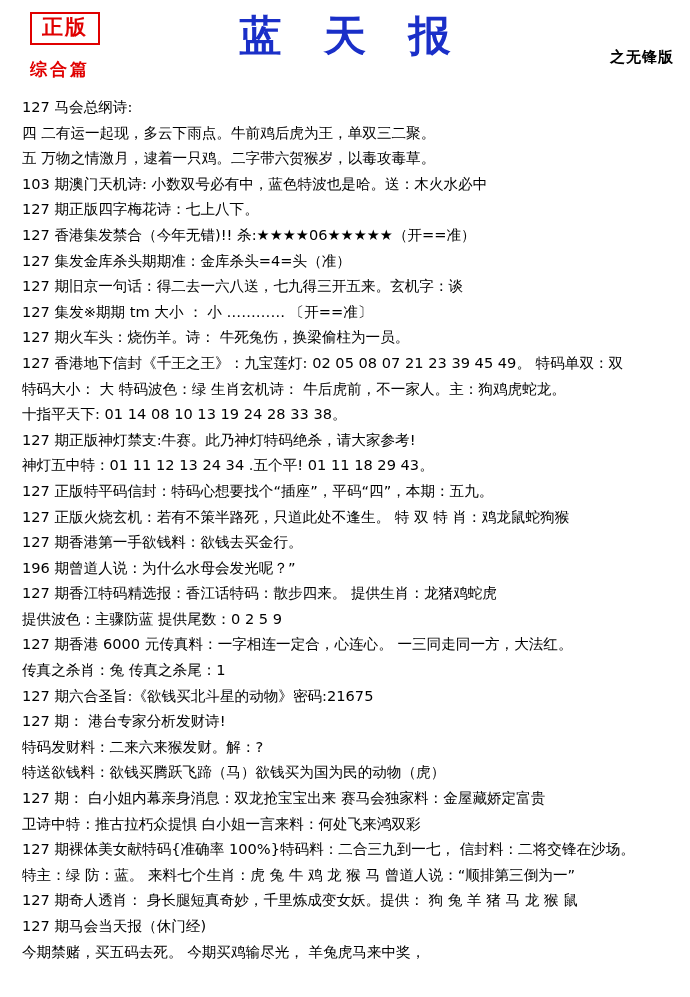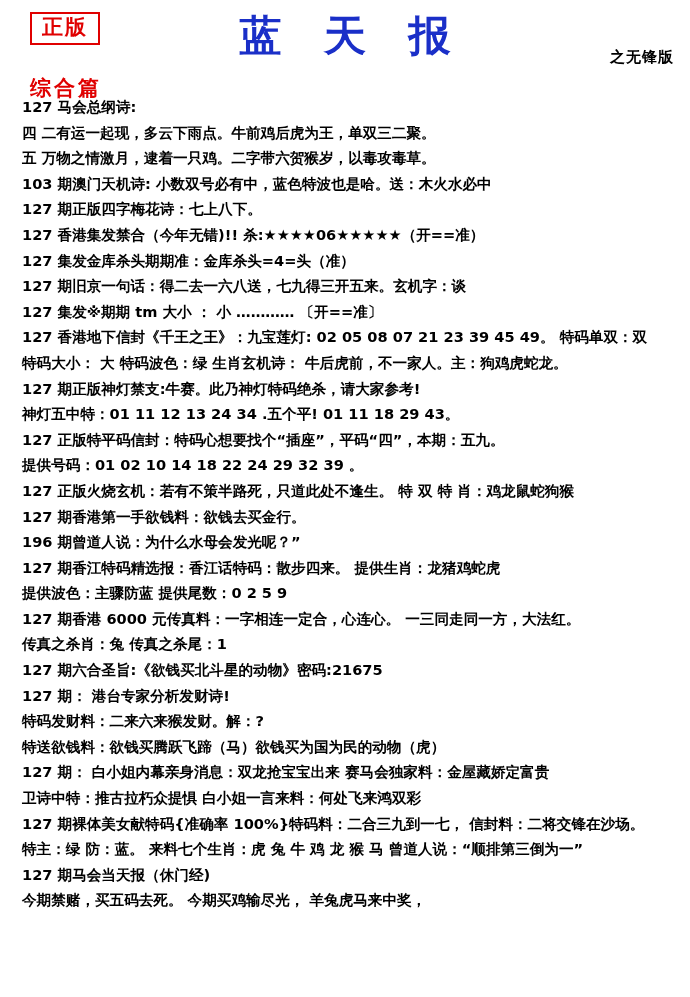--- a/index.html
+++ b/index.html
@@ -59,39 +59,37 @@
     font-size: 15px;
     font-weight: bold;
     color: #000000;
     letter-spacing: 1px;
   }
   .section-title {
     position: absolute;
     left: 20px;
     top: 58px;
     color: #e00000;
-    font-size: 21px;
+    font-size: 17px;
     font-weight: bold;
     letter-spacing: 3px;
     font-family: "DejaVu Serif", "Liberation Serif", serif;
-    margin-top: 16px;
   }
   
   .content {
     margin-top: 2px;
   }
   .line {
     font-size: 14.6px;
     line-height: 25.6px;
     white-space: nowrap;
     letter-spacing: 0px;
     padding-left: 12px;
-    font-weight: bold;
   }
-  .line.b { font-weight: bold; }
+  .line.b { font-weight: normal; }
 </style>
 </head>
 <body>
 
 <div class="page">
 
   <div class="header">
     <div class="badge">正版</div>
     <div class="main-title">蓝 天 报</div>
     <div class="sub-right">之无锋版</div>
@@ -101,38 +99,40 @@
   <div class="content">
       <div class="line b">127 马会总纲诗:</div>
       <div class="line">四 二有运一起现，多云下雨点。牛前鸡后虎为王，单双三二聚。</div>
       <div class="line">五 万物之情激月，逮着一只鸡。二字带六贺猴岁，以毒攻毒草。</div>
       <div class="line">103 期澳门天机诗: 小数双号必有中，蓝色特波也是哈。送：木火水必中</div>
       <div class="line">127 期正版四字梅花诗：七上八下。</div>
       <div class="line b">127 香港集发禁合（今年无错)!! 杀:★★★★06★★★★★（开==准）</div>
       <div class="line">127 集发金库杀头期期准：金库杀头=4=头（准）</div>
       <div class="line">127 期旧京一句话：得二去一六八送，七九得三开五来。玄机字：谈</div>
       <div class="line">127 集发※期期 tm 大小 ： 小 ………… 〔开==准〕</div>
+      <div class="line">127 期火车头：烧伤羊。诗： 牛死兔伤，换梁偷柱为一员。</div>
       <div class="line">127 香港地下信封《千王之王》：九宝莲灯: 02 05 08 07 21 23 39 45 49。   特码单双：双</div>
       <div class="line">特码大小： 大  特码波色：绿  生肖玄机诗： 牛后虎前，不一家人。主：狗鸡虎蛇龙。</div>
+      <div class="line">十指平天下: 01 14 08 10 13 19 24 28 33 38。</div>
       <div class="line b">127 期正版神灯禁支:牛赛。此乃神灯特码绝杀，请大家参考!</div>
       <div class="line">神灯五中特：01 11 12 13 24 34 .五个平!  01 11 18 29 43。</div>
       <div class="line b">127 正版特平码信封：特码心想要找个“插座”，平码“四”，本期：五九。</div>
-      <div class="line">提供号码：01 02 10 14 18 22 24 29 32 39 。</div>
       <div class="line b">127 正版火烧玄机：若有不策半路死，只道此处不逢生。 特 双 特 肖：鸡龙鼠蛇狗猴</div>
       <div class="line b">127 期香港第一手欲钱料：欲钱去买金行。</div>
       <div class="line b">196 期曾道人说：为什么水母会发光呢？”</div>
       <div class="line b">127 期香江特码精选报：香江话特码：散步四来。 提供生肖：龙猪鸡蛇虎</div>
       <div class="line">提供波色：主骤防蓝 提供尾数：0 2 5 9</div>
       <div class="line b">127 期香港 6000 元传真料：一字相连一定合，心连心。 一三同走同一方，大法红。</div>
       <div class="line">传真之杀肖：兔  传真之杀尾：1</div>
       <div class="line b">127 期六合圣旨:《欲钱买北斗星的动物》密码:21675</div>
       <div class="line b">127 期： 港台专家分析发财诗!</div>
       <div class="line">特码发财料：二来六来猴发财。解：?</div>
       <div class="line">特送欲钱料：欲钱买腾跃飞蹄（马）欲钱买为国为民的动物（虎）</div>
       <div class="line b">127 期： 白小姐内幕亲身消息：双龙抢宝宝出来 赛马会独家料：金屋藏娇定富贵</div>
       <div class="line">卫诗中特：推古拉朽众提惧  白小姐一言来料：何处飞来鸿双彩</div>
       <div class="line b">127 期裸体美女献特码{准确率 100%}特码料：二合三九到一七，  信封料：二将交锋在沙场。</div>
       <div class="line">特主：绿 防：蓝。 来料七个生肖：虎 兔 牛 鸡 龙 猴 马 曾道人说：“顺排第三倒为一”</div>
+      <div class="line b">127 期奇人透肖： 身长腿短真奇妙，千里炼成变女妖。提供： 狗 兔 羊 猪 马 龙 猴 鼠</div>
       <div class="line b">127 期马会当天报（休门经)</div>
       <div class="line">今期禁赌，买五码去死。 今期买鸡输尽光， 羊兔虎马来中奖，</div>
     </div>
 
 </div>
 
 </body></html>

